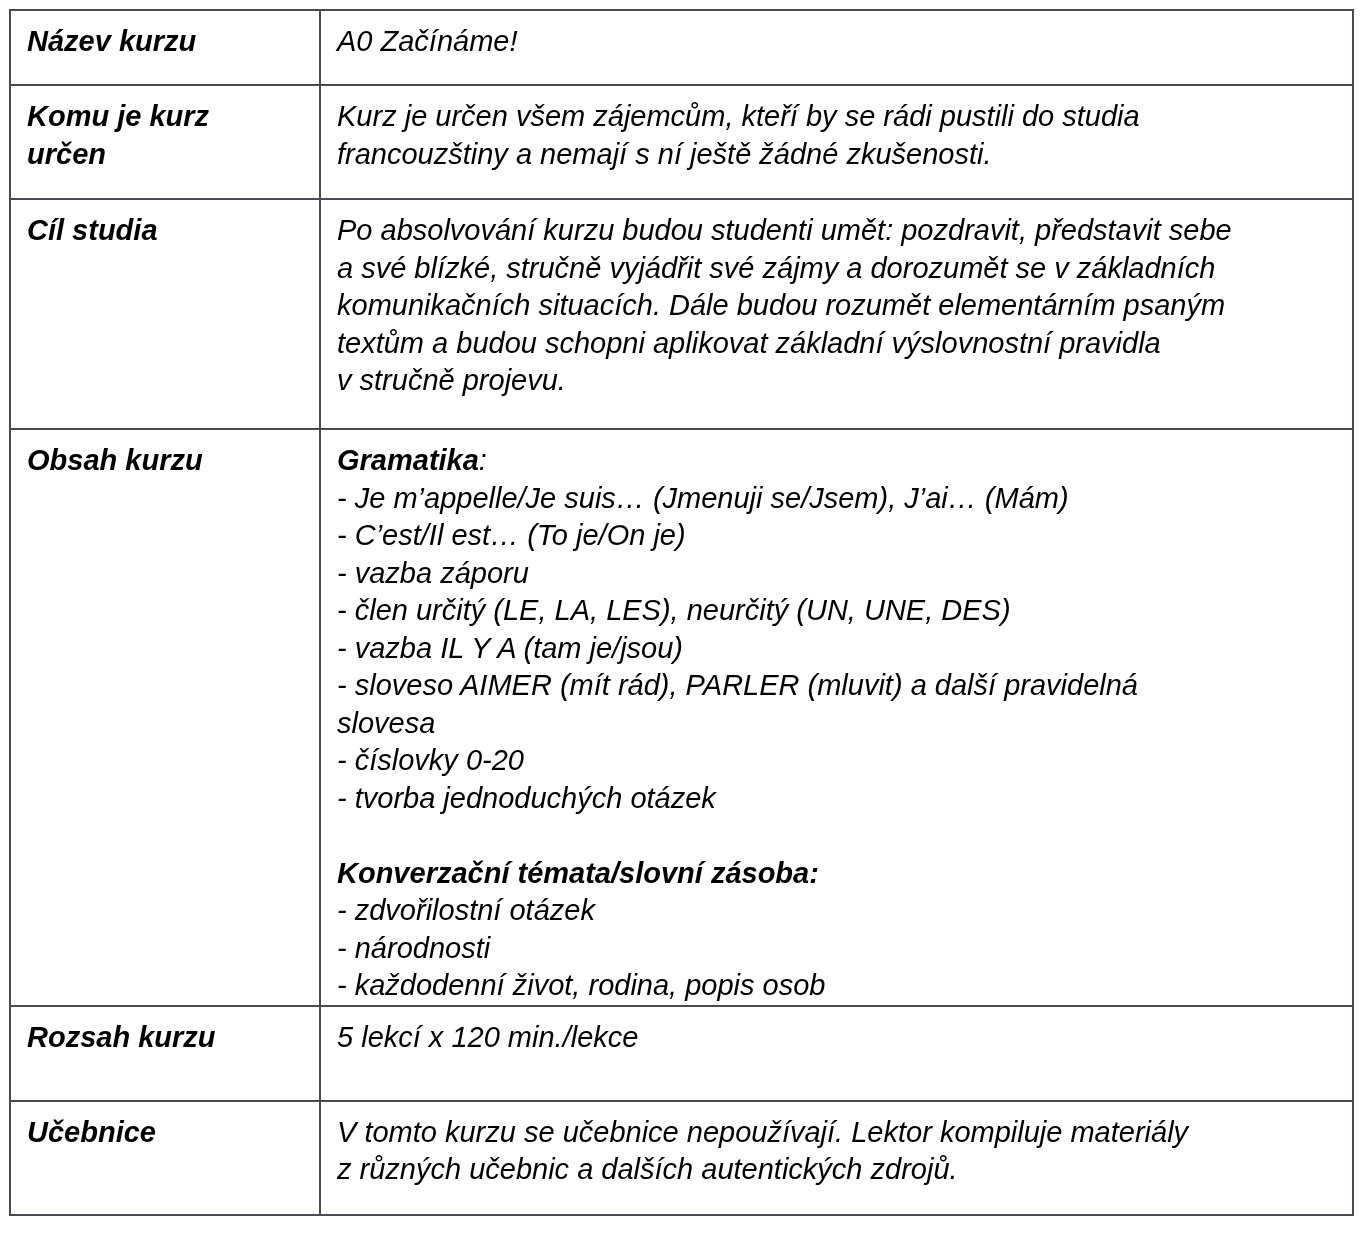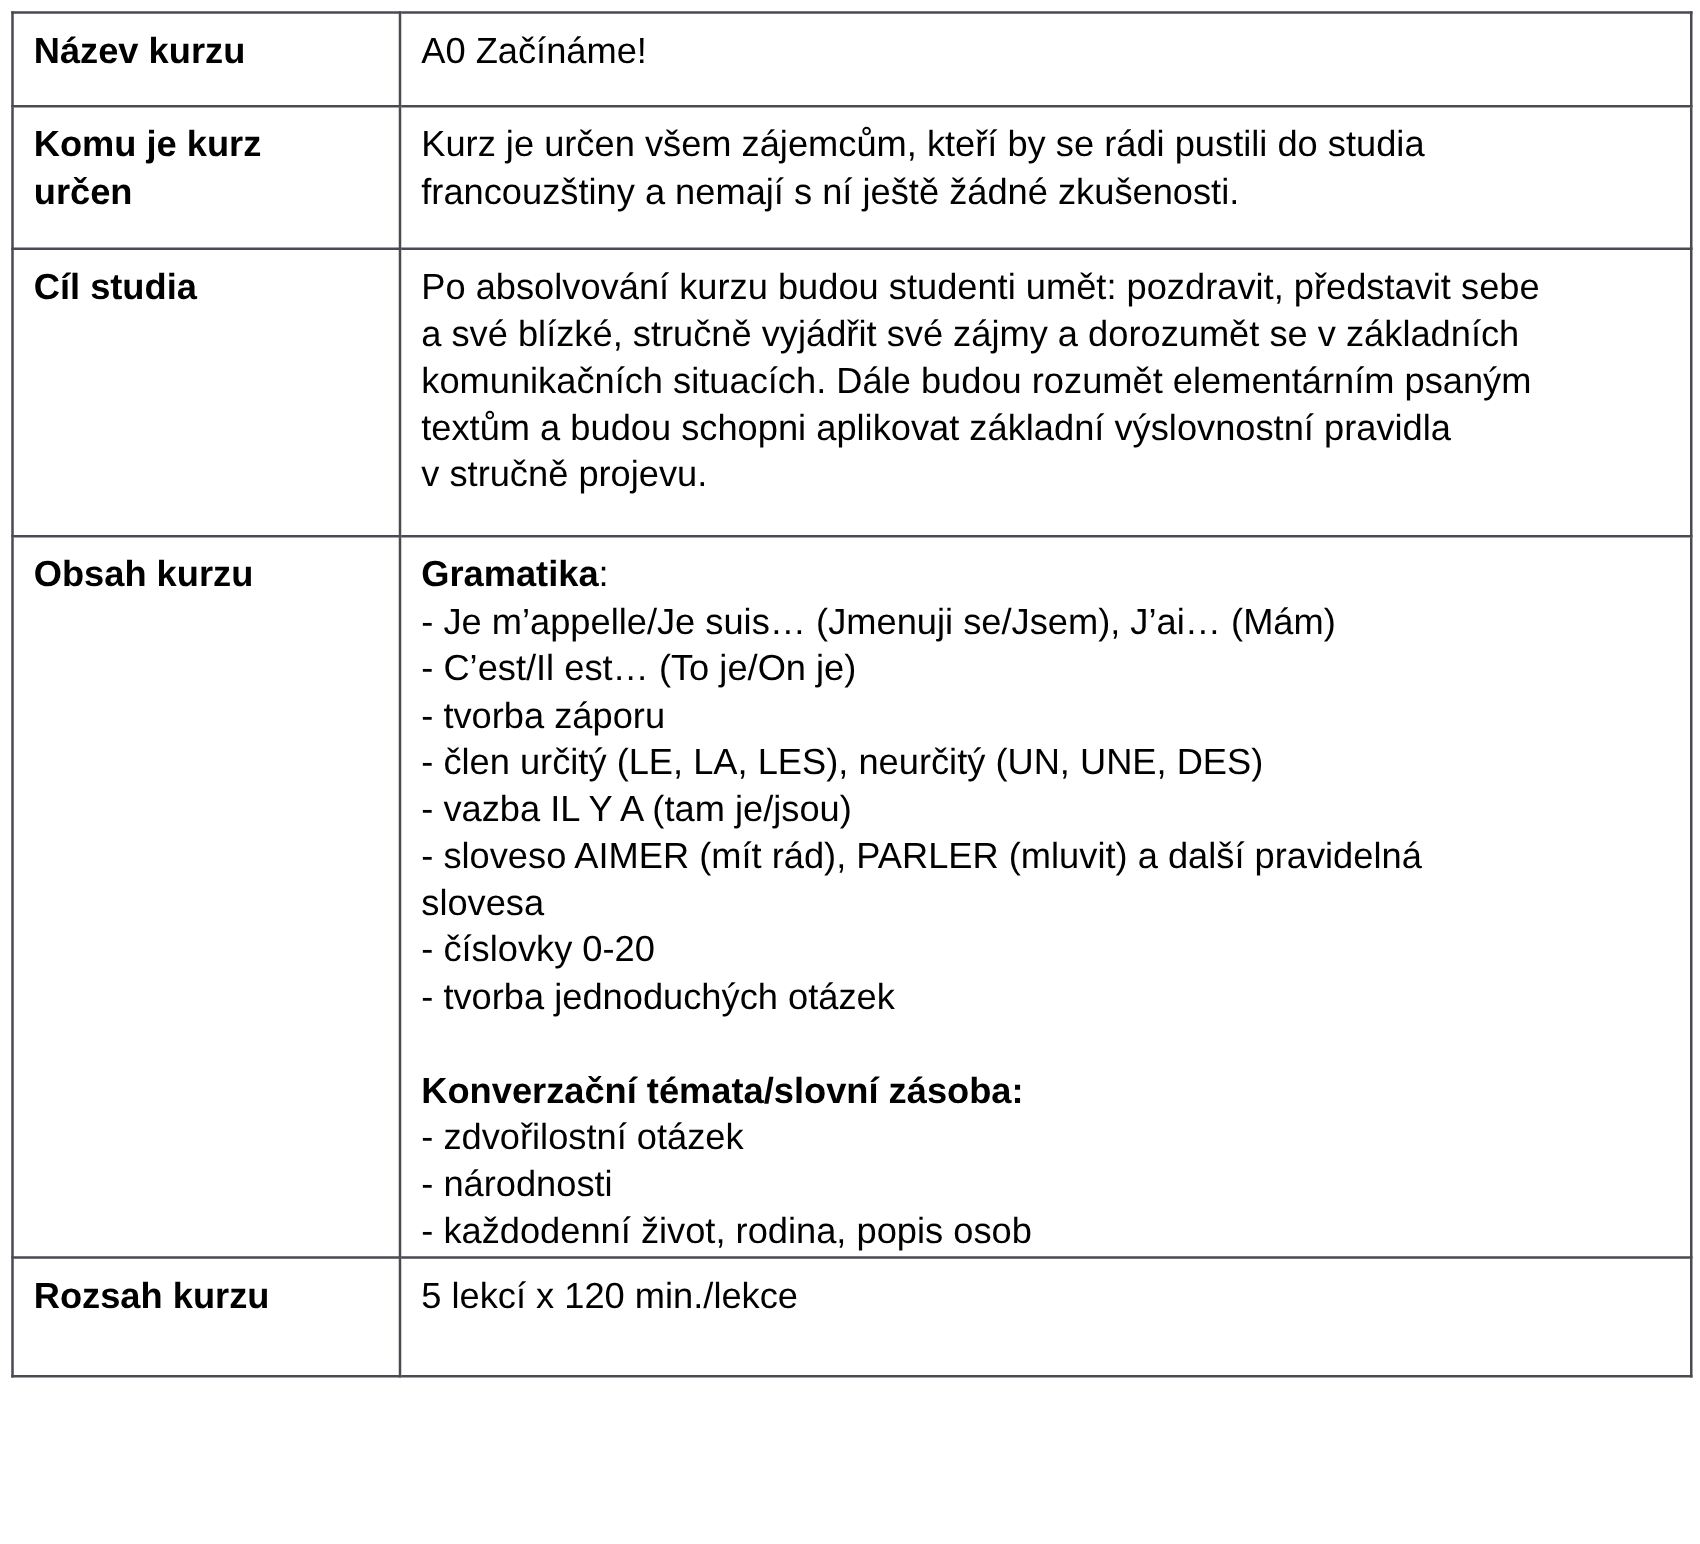--- a/index.html
+++ b/index.html
@@ -5,20 +5,21 @@
     html, body { margin: 0; padding: 0; background: #ffffff; }
     body { width: 1360px; height: 1235px; position: relative; font-family: "Liberation Sans", sans-serif; color: #000; }
     table.course {
       position: absolute; left: 9px; top: 9px;
       width: 1345px; border-collapse: collapse;
       font-size: 29px; line-height: 37.5px;
     }
     table.course td {
       border: 2px solid #4a4a52; vertical-align: top;
       padding: 12px 16px 0 16px;
+      font-style: italic;
     }
     td.label { width: 276px; font-weight: bold; }
     td.value { }
     .r1 { height: 75px; }
     .r2 { height: 114px; }
     .r3 { height: 230px; }
     .r4 { height: 524px; }
     .r5 { height: 95px; }
     .r6 { height: 114px; }
     .line { display: block; white-space: nowrap; }
@@ -53,32 +54,39 @@
       <span class="line">textům a budou schopni aplikovat základní výslovnostní pravidla</span>
       <span class="line">v stručně projevu.</span>
     </td>
   </tr>
   <tr class="r4">
     <td class="label">Obsah kurzu</td>
     <td class="value">
       <span class="line"><span class="bold">Gramatika</span><span>:</span></span>
       <span class="line">- Je m’appelle/Je suis… (Jmenuji se/Jsem), J’ai… (Mám)</span>
       <span class="line">- C’est/Il est… (To je/On je)</span>
-      <span class="line">- tvorba záporu</span>
+      <span class="line">- vazba záporu</span>
       <span class="line">- člen určitý (LE, LA, LES), neurčitý (UN, UNE, DES)</span>
       <span class="line">- vazba IL Y A (tam je/jsou)</span>
       <span class="line">- sloveso AIMER (mít rád), PARLER (mluvit) a další pravidelná</span>
       <span class="line">slovesa</span>
       <span class="line">- číslovky 0-20</span>
       <span class="line">- tvorba jednoduchých otázek</span>
       <span class="spacer"></span>
       <span class="line bold">Konverzační témata/slovní zásoba:</span>
       <span class="line">- zdvořilostní otázek</span>
       <span class="line">- národnosti</span>
       <span class="line">- každodenní život, rodina, popis osob</span>
     </td>
   </tr>
   <tr class="r5">
     <td class="label">Rozsah kurzu</td>
     <td class="value">5 lekcí x 120 min./lekce</td>
   </tr>
+  <tr class="r6">
+    <td class="label">Učebnice</td>
+    <td class="value">
+      <span class="line">V tomto kurzu se učebnice nepoužívají. Lektor kompiluje materiály</span>
+      <span class="line">z různých učebnic a dalších autentických zdrojů.</span>
+    </td>
+  </tr>
 </tbody>
   </table>
 
 </body></html>

